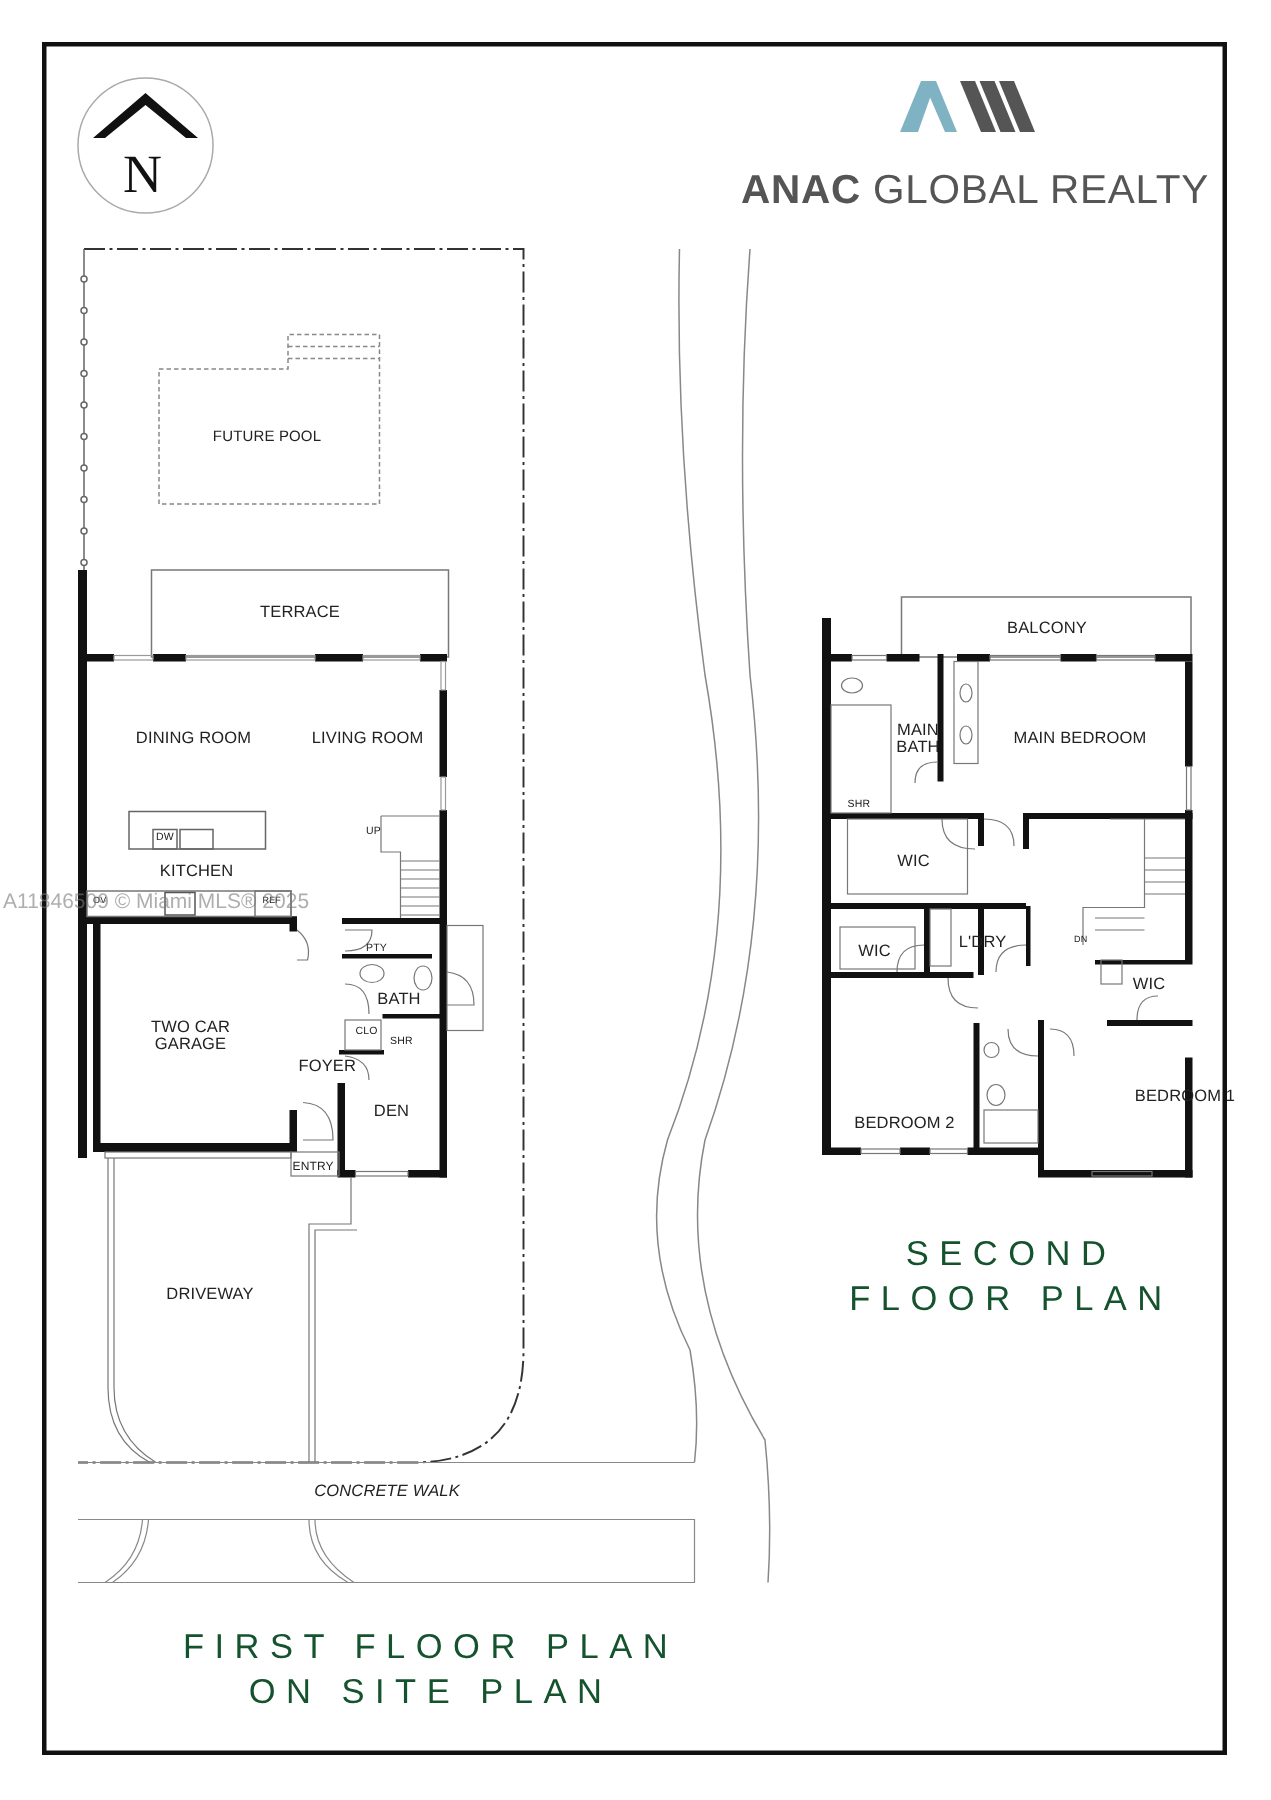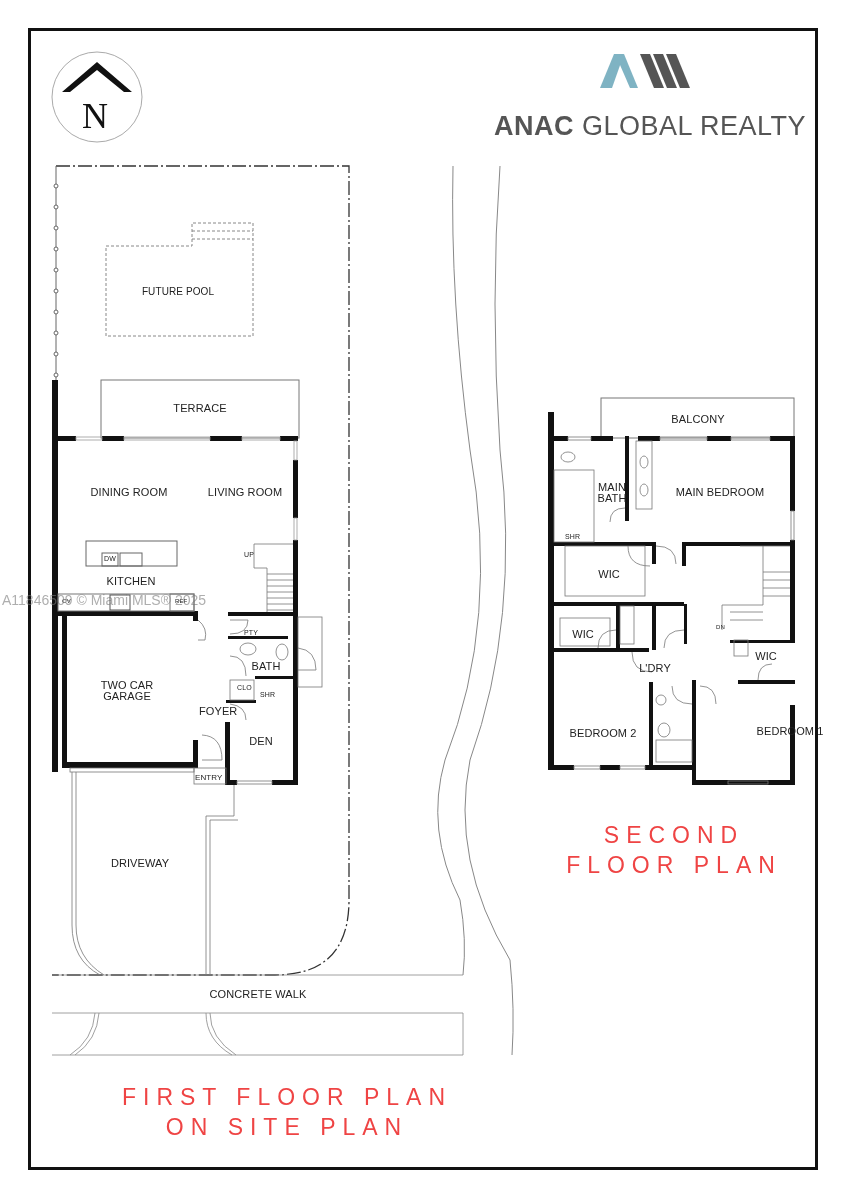--- a/index.html
+++ b/index.html
@@ -1,21 +1,21 @@
 <!DOCTYPE html>
 <html><head>
 <meta charset="utf-8">
 <style>
   html,body{margin:0;padding:0;background:#fff;}
   body{width:847px;height:1200px;position:relative;overflow:hidden;font-family:"Liberation Sans",sans-serif;color:#222;}
   .frame{position:absolute;left:28px;top:28px;width:790px;height:1142px;border:3px solid #111;box-sizing:border-box;}
   .abs{position:absolute;}
   .lbl{position:absolute;font-size:11px;color:#222;white-space:nowrap;letter-spacing:0.1px;}
   .lbl-c{transform:translateX(-50%);text-align:center;line-height:11px;}
-  .title{position:absolute;font-size:23px;letter-spacing:7px;color:#ef4444;text-align:center;white-space:nowrap;line-height:30px;}
+  .title{position:absolute;font-size:23px;letter-spacing:7px;color:#14532d;text-align:center;white-space:nowrap;line-height:30px;}
   .brand{position:absolute;left:494px;top:111px;font-size:27px;color:#555;letter-spacing:0.5px;white-space:nowrap;}
   .brand b{font-weight:bold;}
   .watermark{position:absolute;left:2px;top:592px;font-size:14px;color:rgba(120,120,120,0.6);white-space:nowrap;}
   svg{position:absolute;left:0;top:0;}
 </style>
 </head>
 <body>
 
 <div class="frame"></div>
 
@@ -226,30 +226,30 @@
 <div class="lbl" style="left:175px;top:598px;font-size:6px;">REF</div>
 <div class="lbl" style="left:244px;top:629px;font-size:7px;">PTY</div>
 <div class="lbl lbl-c" style="left:266px;top:661px;">BATH</div>
 <div class="lbl" style="left:237px;top:684px;font-size:7px;">CLO</div>
 <div class="lbl" style="left:260px;top:691px;font-size:7px;">SHR</div>
 <div class="lbl lbl-c" style="left:127px;top:680px;"><span>TWO CAR</span><br><span>GARAGE</span></div>
 <div class="lbl" style="left:199px;top:705px;">FOYER</div>
 <div class="lbl lbl-c" style="left:261px;top:736px;">DEN</div>
 <div class="lbl" style="left:195px;top:773px;font-size:8px;">ENTRY</div>
 <div class="lbl lbl-c" style="left:140px;top:858px;">DRIVEWAY</div>
-<div class="lbl lbl-c" style="left:258px;top:989px;">CONCRETE WALK</div>
+<div class="lbl lbl-c" style="left:258px;top:989px;font-style:italic;">CONCRETE WALK</div>
 
 <div class="lbl lbl-c" style="left:698px;top:414px;">BALCONY</div>
 <div class="lbl lbl-c" style="left:612px;top:482px;"><span>MAIN</span><br><span>BATH</span></div>
 <div class="lbl lbl-c" style="left:720px;top:487px;">MAIN BEDROOM</div>
 <div class="lbl" style="left:565px;top:533px;font-size:7px;">SHR</div>
 <div class="lbl lbl-c" style="left:609px;top:569px;">WIC</div>
 <div class="lbl lbl-c" style="left:583px;top:629px;">WIC</div>
-<div class="lbl lbl-c" style="left:655px;top:623px;margin-top:40px;">L'DRY</div>
+<div class="lbl lbl-c" style="left:655px;top:623px;">L'DRY</div>
 <div class="lbl" style="left:716px;top:624px;font-size:6px;">DN</div>
 <div class="lbl lbl-c" style="left:766px;top:651px;">WIC</div>
-<div class="lbl lbl-c" style="left:603px;top:728px;text-align:right;">BEDROOM 2</div>
+<div class="lbl lbl-c" style="left:603px;top:744px;text-align:right;">BEDROOM 2</div>
 <div class="lbl lbl-c" style="left:742px;top:726px;margin-left:48px;">BEDROOM 1</div>
 
 <div class="title" style="left:287px;top:1082px;transform:translateX(-50%);"><span>FIRST FLOOR PLAN</span><br><span>ON SITE PLAN</span></div>
 <div class="title" style="left:674px;top:820px;transform:translateX(-50%);"><span>SECOND</span><br><span>FLOOR PLAN</span></div>
 
 <div class="watermark">A11846509 © Miami MLS® 2025</div>
 
 </body></html>

